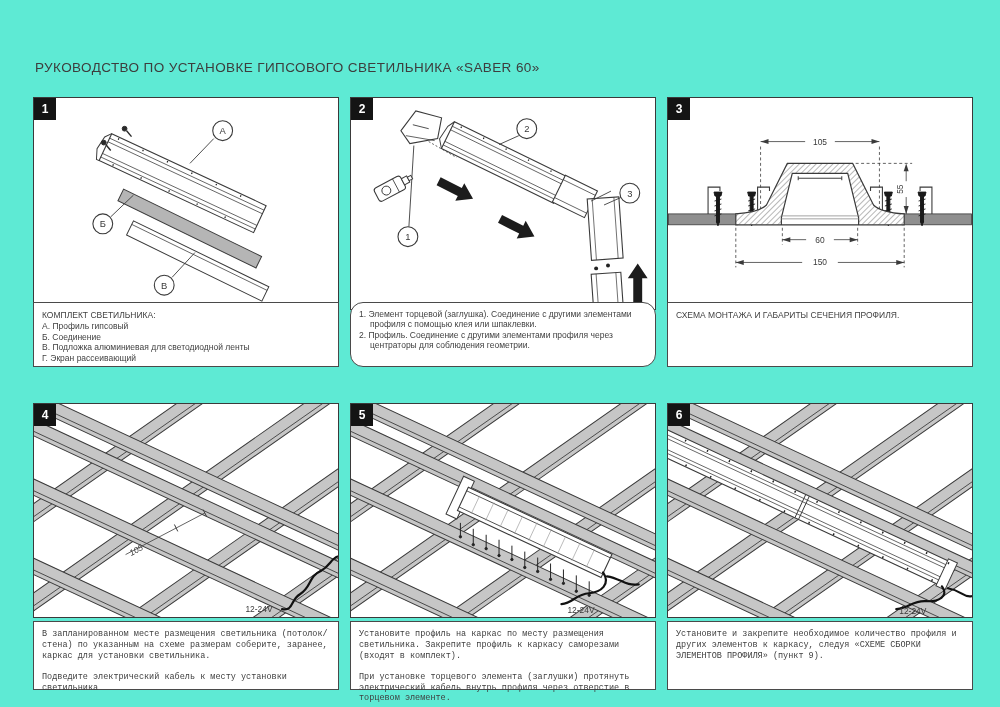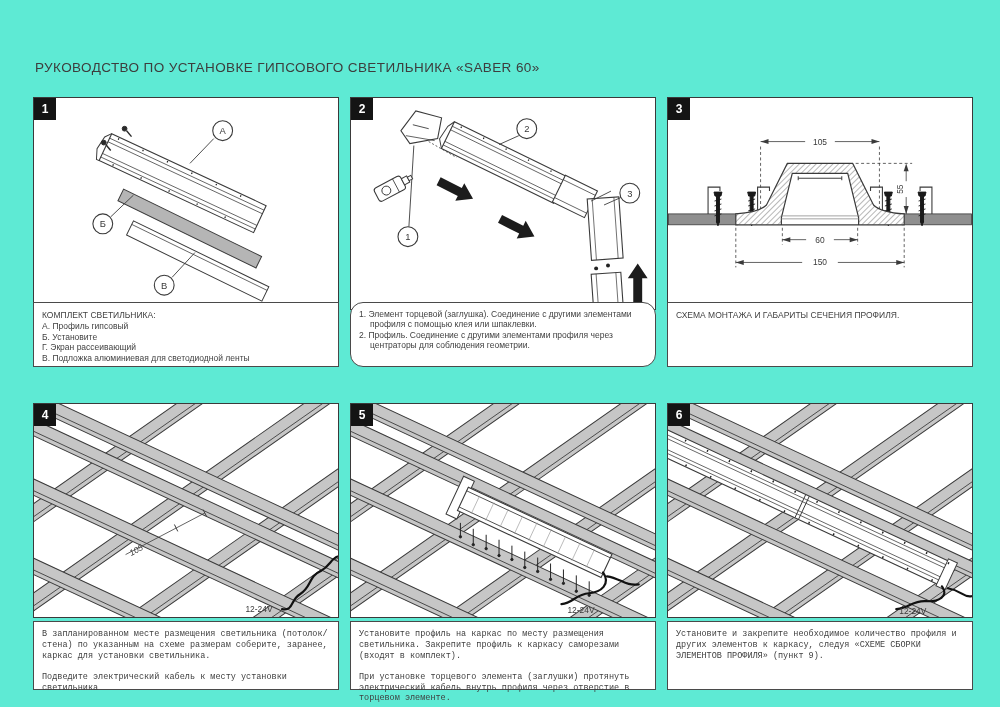--- a/index.html
+++ b/index.html
@@ -482,23 +482,23 @@
         <path class="cable" d="M276,184 C284,194 272,200 260,199 C246,198 244,206 230,207"></path>
         <path class="cable" d="M282,186 C296,188 298,196 306,194"></path>
         <text class="cbl" x="233" y="212">12-24V</text>
       </g>
     </svg>
   </div>
 
   <div class="cap row1c c1">
     <div>КОМПЛЕКТ СВЕТИЛЬНИКА:</div>
     <div>А. Профиль гипсовый</div>
-    <div>Б. Установите</div>
+    <div>Б. Соединение</div>
+    <div>В. Подложка алюминиевая для светодиодной ленты</div>
     <div>Г.  Экран рассеивающий</div>
-    <div>В. Подложка алюминиевая для светодиодной ленты</div>
   </div>
 
   <div class="cap row1c c2" style="line-height:10.4px;padding-top:6px;border-radius:13px;">
     <div class="hang">1. Элемент торцевой (заглушка). Соединение с другими элементами профиля с помощью клея или шпаклевки.</div>
     <div class="hang">2. Профиль. Соединение с другими элементами профиля через центраторы для соблюдения геометрии.</div>
   </div>
 
   <div class="cap row1c c3">
     <div>СХЕМА МОНТАЖА И ГАБАРИТЫ СЕЧЕНИЯ ПРОФИЛЯ.</div>
   </div>

